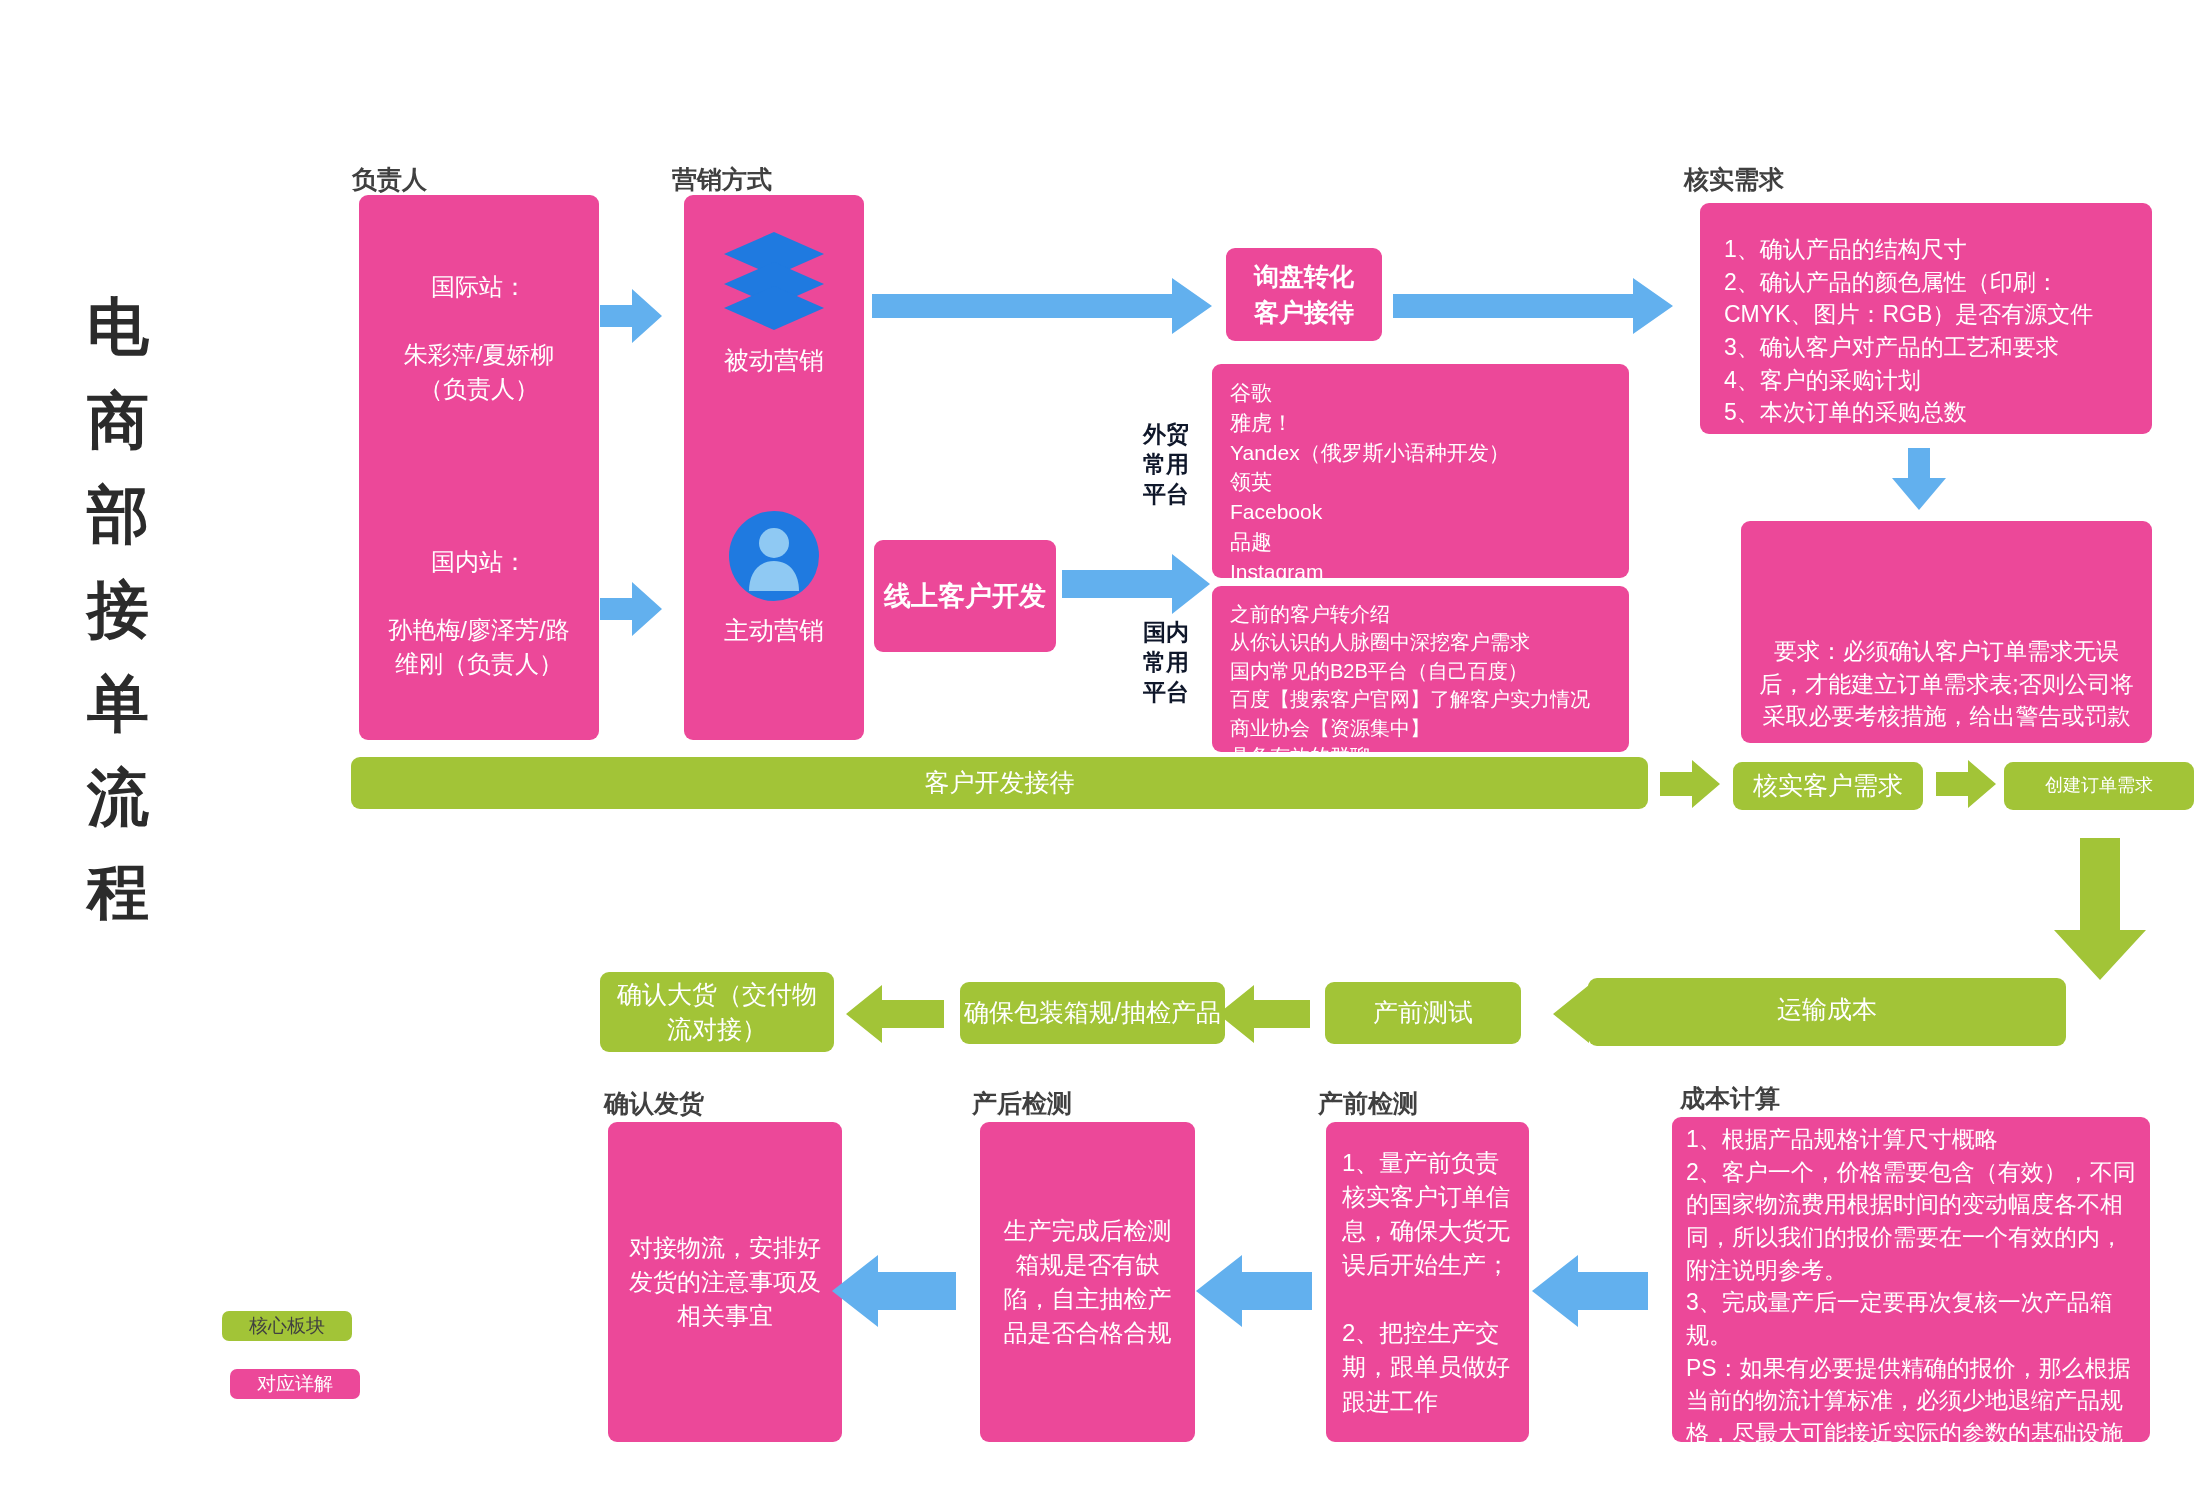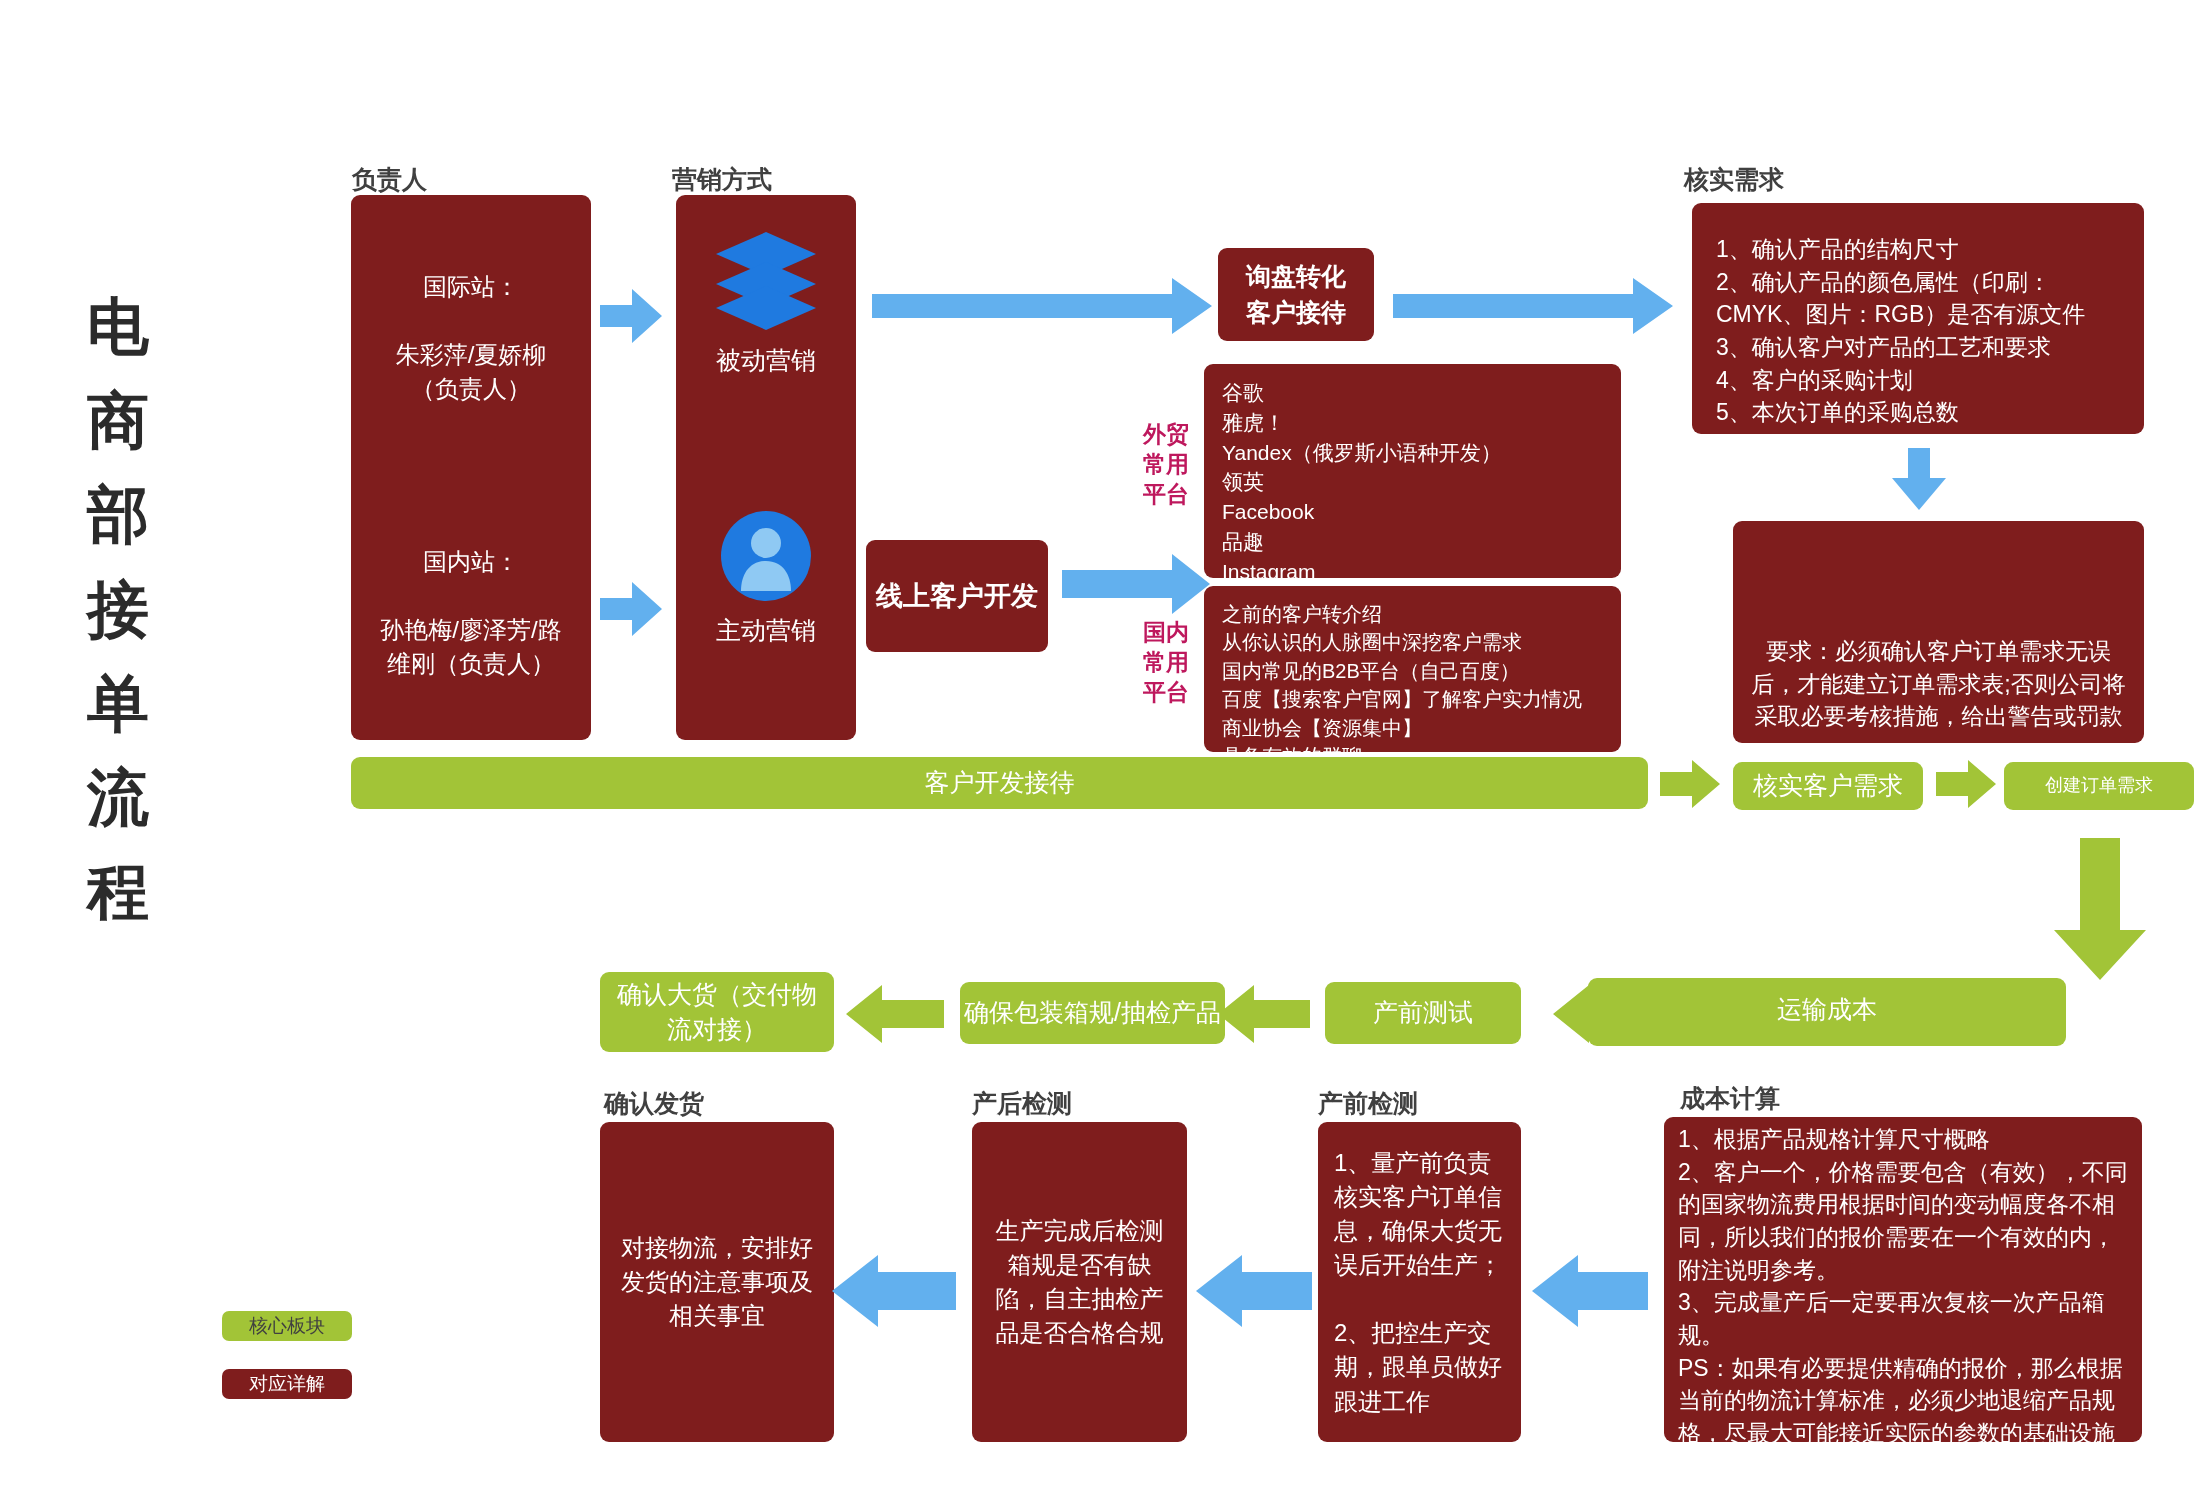--- a/index.html
+++ b/index.html
@@ -46,35 +46,35 @@
   
   .box {
     border-radius: 9px;
     color: #ffffff;
     display: flex;
     align-items: center;
     justify-content: center;
     text-align: center;
     line-height: 1.42;
   }
-  .blue { background: #7f1d1d; }
+  .blue { background: #ec4899; margin-left: 8px; }
   .green { background: #a2c437; }
 
   .box.topleft {
     align-items: flex-start;
     justify-content: flex-start;
     text-align: left;
   }
   .box.padded { padding: 14px 18px; }
 
   .txtblock { white-space: pre-line; }
 
   
   .bluelabel {
-    color: #be185d;
+    color: #0f172a;
     font-weight: bold;
     font-size: 23px;
     line-height: 1.3;
     text-align: center;
     white-space: pre-line;
   }
 
   
   .legend-chip {
     border-radius: 7px;

